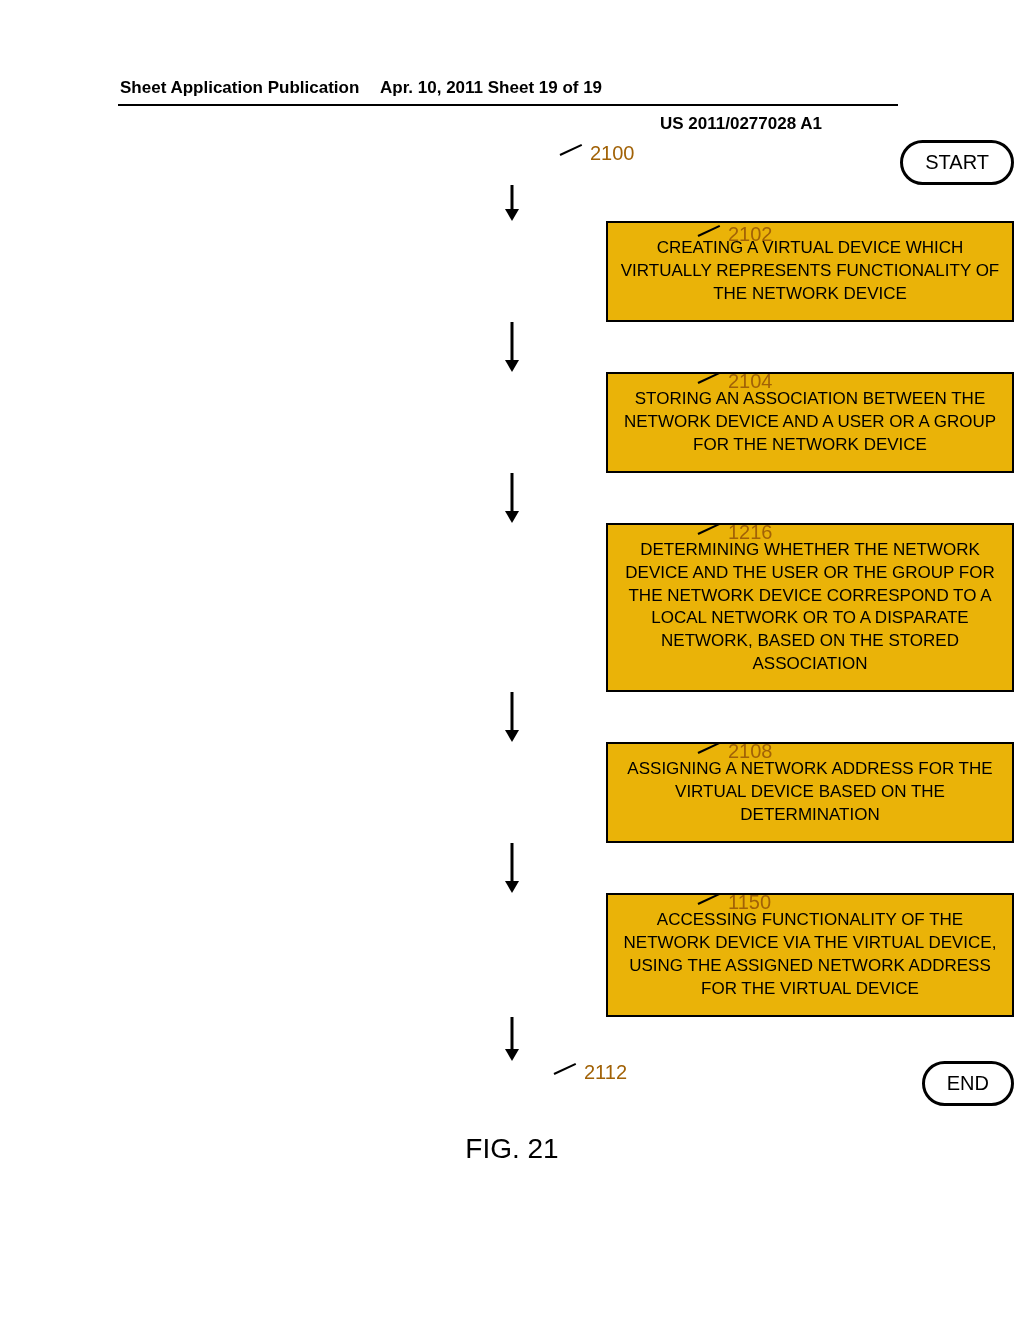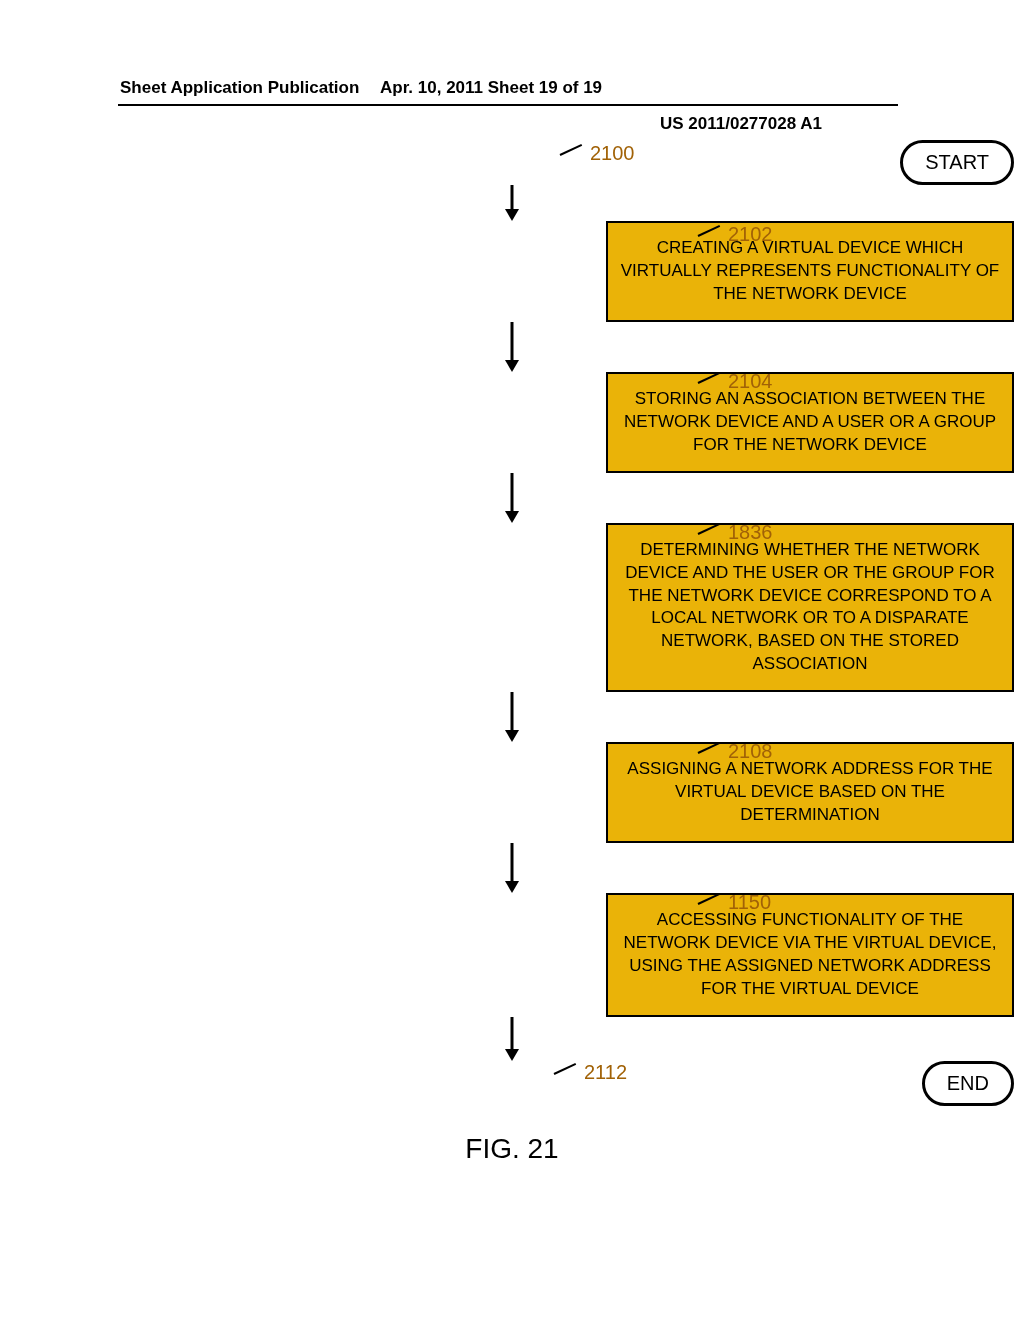--- a/index.html
+++ b/index.html
@@ -156,21 +156,21 @@
     <div class="arrow-col">
       <svg class="arrow" width="20" height="50">
         <line x1="10" y1="0" x2="10" y2="40" stroke="#000" stroke-width="3"></line>
         <polygon points="3,38 17,38 10,50" fill="#000"></polygon>
       </svg>
     </div>
 
     <div class="node-wrap">
       <div class="process">DETERMINING WHETHER THE NETWORK DEVICE AND THE USER OR THE GROUP FOR THE NETWORK DEVICE CORRESPOND TO A LOCAL NETWORK OR TO A DISPARATE NETWORK, BASED ON THE STORED ASSOCIATION</div>
       <div class="tick" style="left:698px; top:10px;"></div>
-      <div class="ref" style="left:728px; top:-2px;">1836</div>
+      <div class="ref" style="left:728px; top:-2px;">1216</div>
     </div>
 
     <div class="arrow-col">
       <svg class="arrow" width="20" height="50">
         <line x1="10" y1="0" x2="10" y2="40" stroke="#000" stroke-width="3"></line>
         <polygon points="3,38 17,38 10,50" fill="#000"></polygon>
       </svg>
     </div>
 
     <div class="node-wrap">

